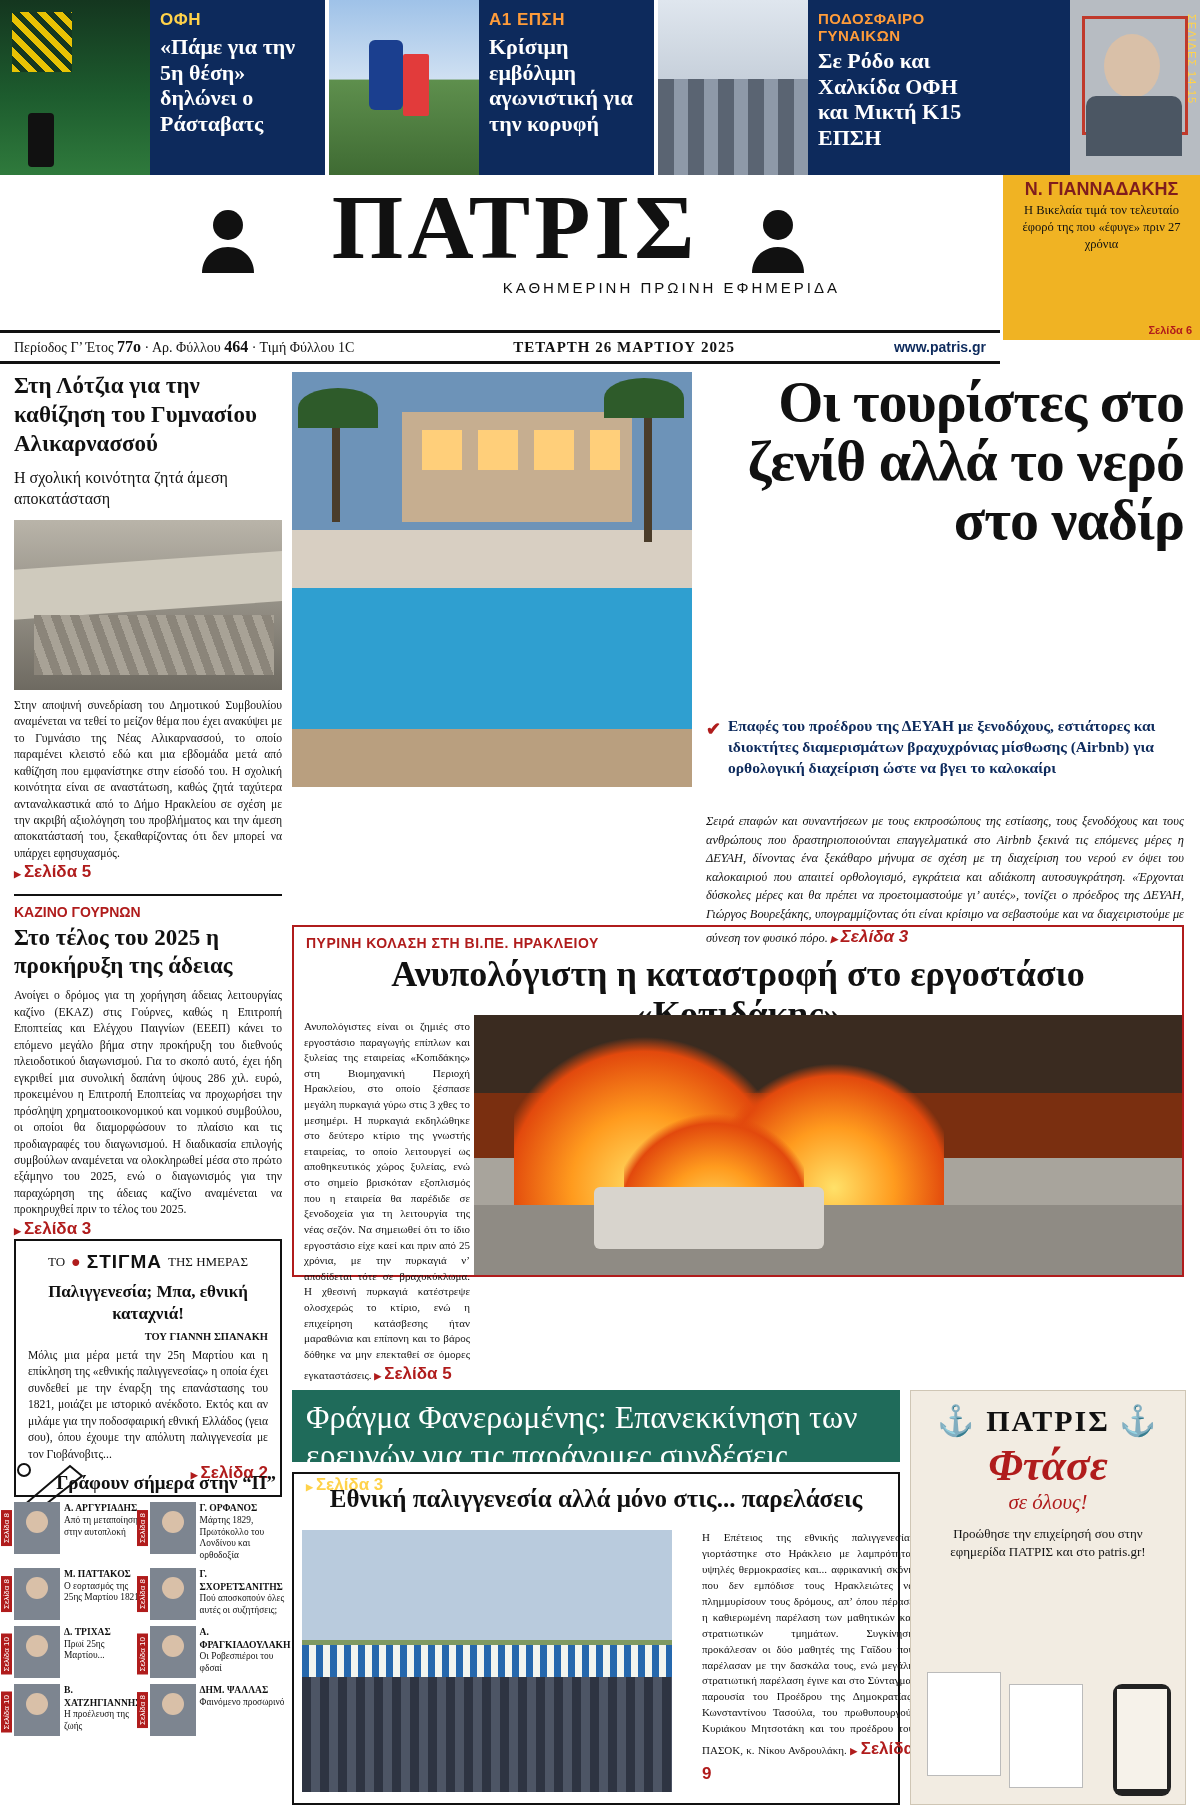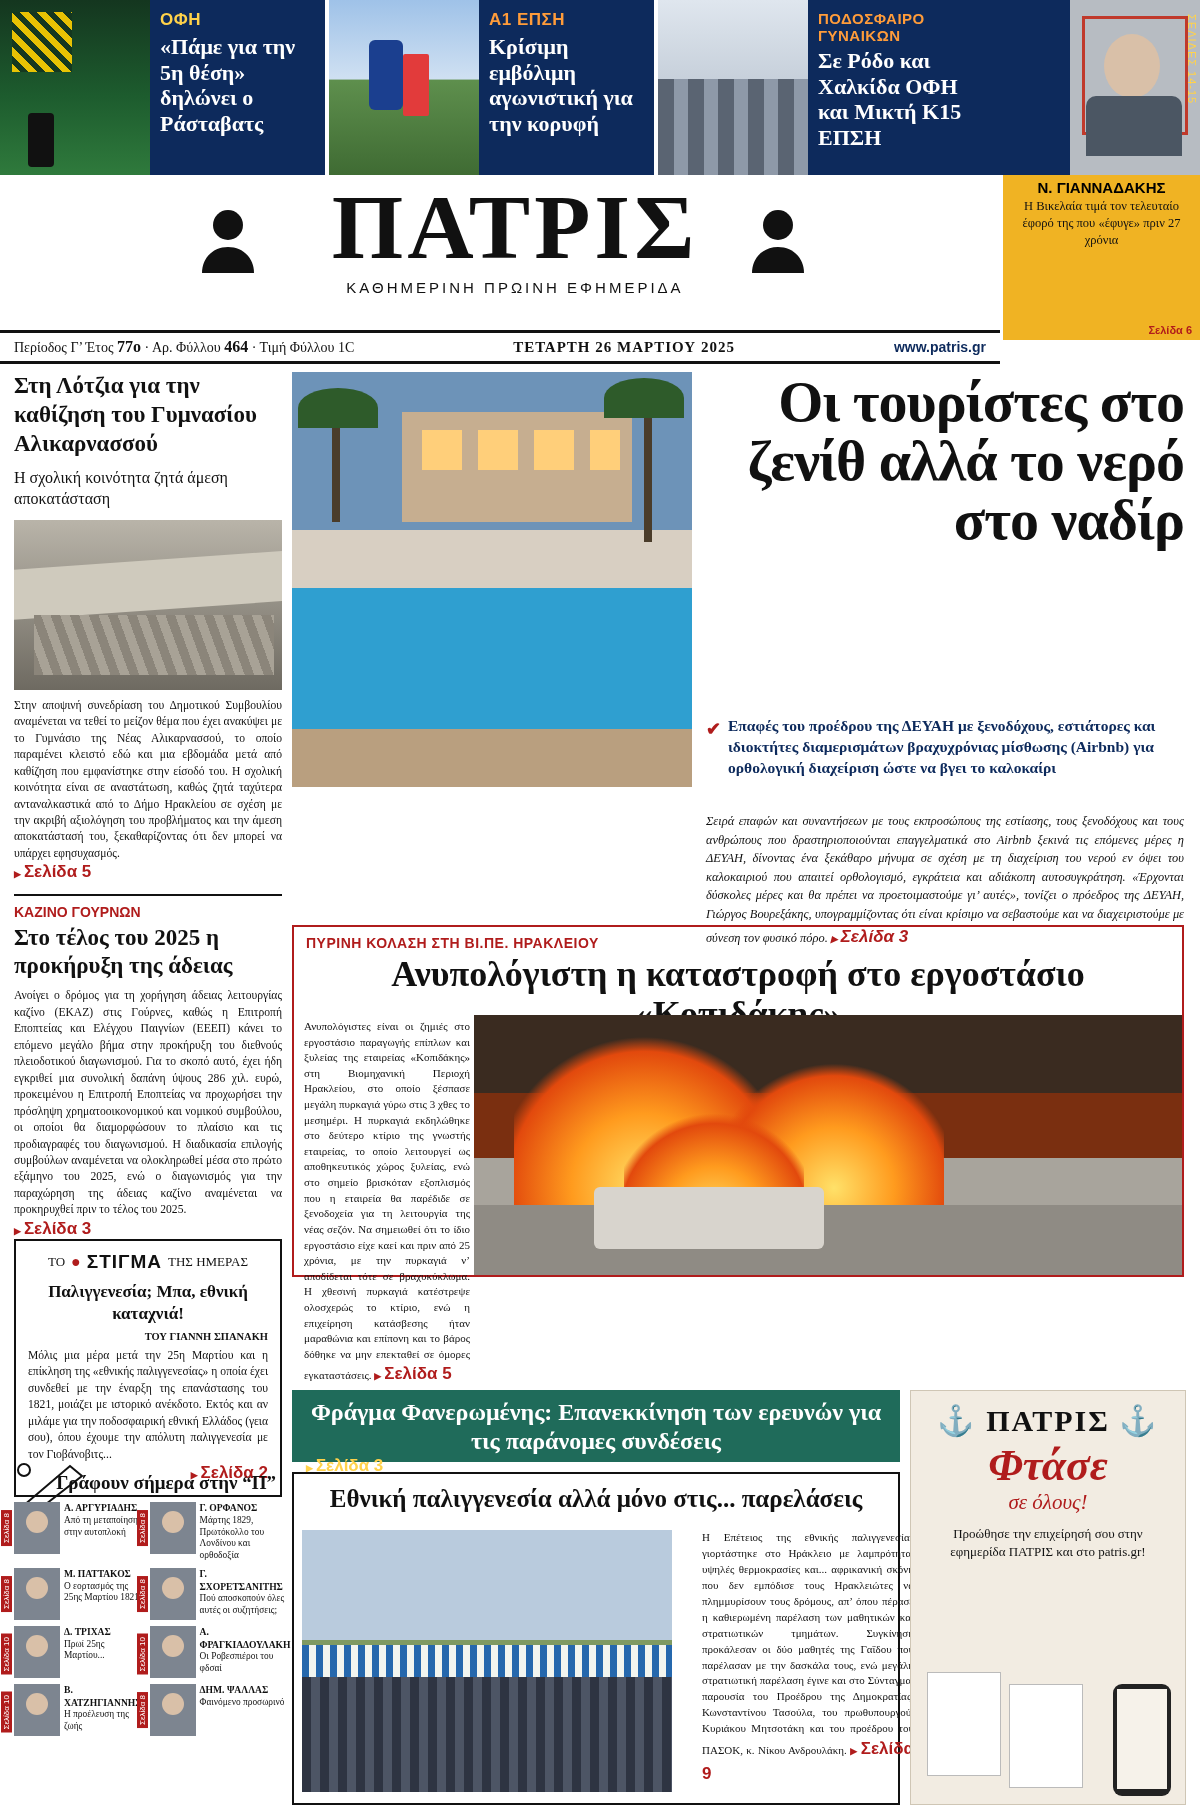--- a/index.html
+++ b/index.html
@@ -82,34 +82,34 @@
     position:absolute; left:0; top:175px; width:1200px; height:155px; background:#fff;
   }
   .logo-wrap {
     position:absolute; left:190px; top:6px; width:650px; text-align:center;
   }
   .logo-title {
     font-size:92px; font-weight:bold; letter-spacing:4px; line-height:1;
     font-family:"Liberation Serif", serif;
   }
   .logo-sub {
-    font-size:15px; letter-spacing:3px; margin-top:6px; font-family:"Liberation Sans", sans-serif;
+    font-size:15px; letter-spacing:3px; margin-top:6px; font-family:"Liberation Sans", sans-serif;text-align:right;
   }
   .bust { position:absolute; top:26px; width:76px; height:76px; }
   .bust.left { left:190px; }
   .bust.right { left:740px; }
   .bust svg { width:76px; height:76px; }
 
   
   .promo {
     position:absolute; left:1000px; top:0; width:200px; height:165px;
     background:#f0b323; border-left:3px solid #fff;
   }
   .promo .pname {
-    color:#000000; font-weight:bold; font-size:15px; text-align:center; padding:4px 0 2px;
+    color:#7f1d1d; font-weight:bold; font-size:18px; text-align:center; padding:4px 0 2px;
     font-family:"Liberation Sans", sans-serif;
   }
   .promo .ptxt {
     font-size:12.5px; line-height:1.35; text-align:center; padding:0 10px; color:#111;
   }
   .promo .plink {
     position:absolute; right:8px; bottom:4px; font-size:11px; color:#b01c1c; font-weight:bold;
     font-family:"Liberation Sans", sans-serif;
   }
 
@@ -209,21 +209,21 @@
   .fire-text {
     position:absolute; left:10px; top:92px; width:166px;
     font-size:11px; line-height:1.42; text-align:justify;
   }
 
   
   .dam {
     position:absolute; left:292px; top:1390px; width:608px; height:72px;
     background:#1f6b5a; color:#fff; padding:8px 14px;
   }
-  .dam-title { font-size:24px; font-weight:bold; line-height:1.2;text-align:center; }
+  .dam-title { font-size:32px; font-weight:normal; line-height:1.2; }
   .dam .sel { color:#ffd24a; }
   .dam .sel::before { content:"\25B6"; }
 
   
   .parade {
     position:absolute; left:292px; top:1472px; width:608px; height:333px;
     border:2px solid #111;
   }
   .parade-title {
     font-size:25px; font-weight:bold; text-align:center; padding:10px 8px 8px; line-height:1.2;

